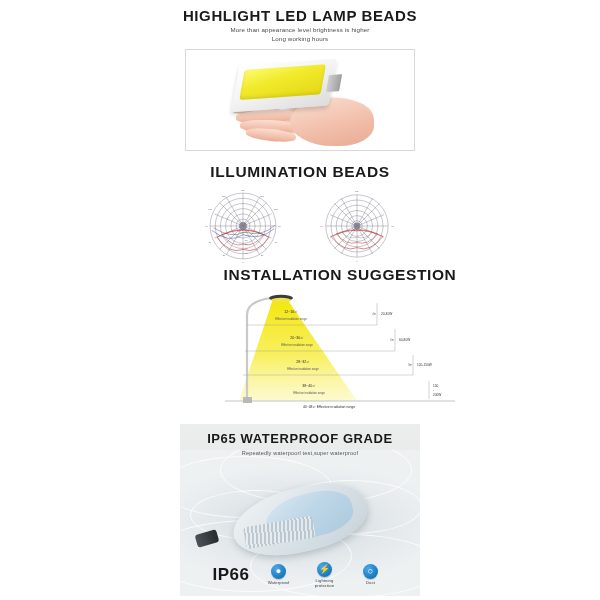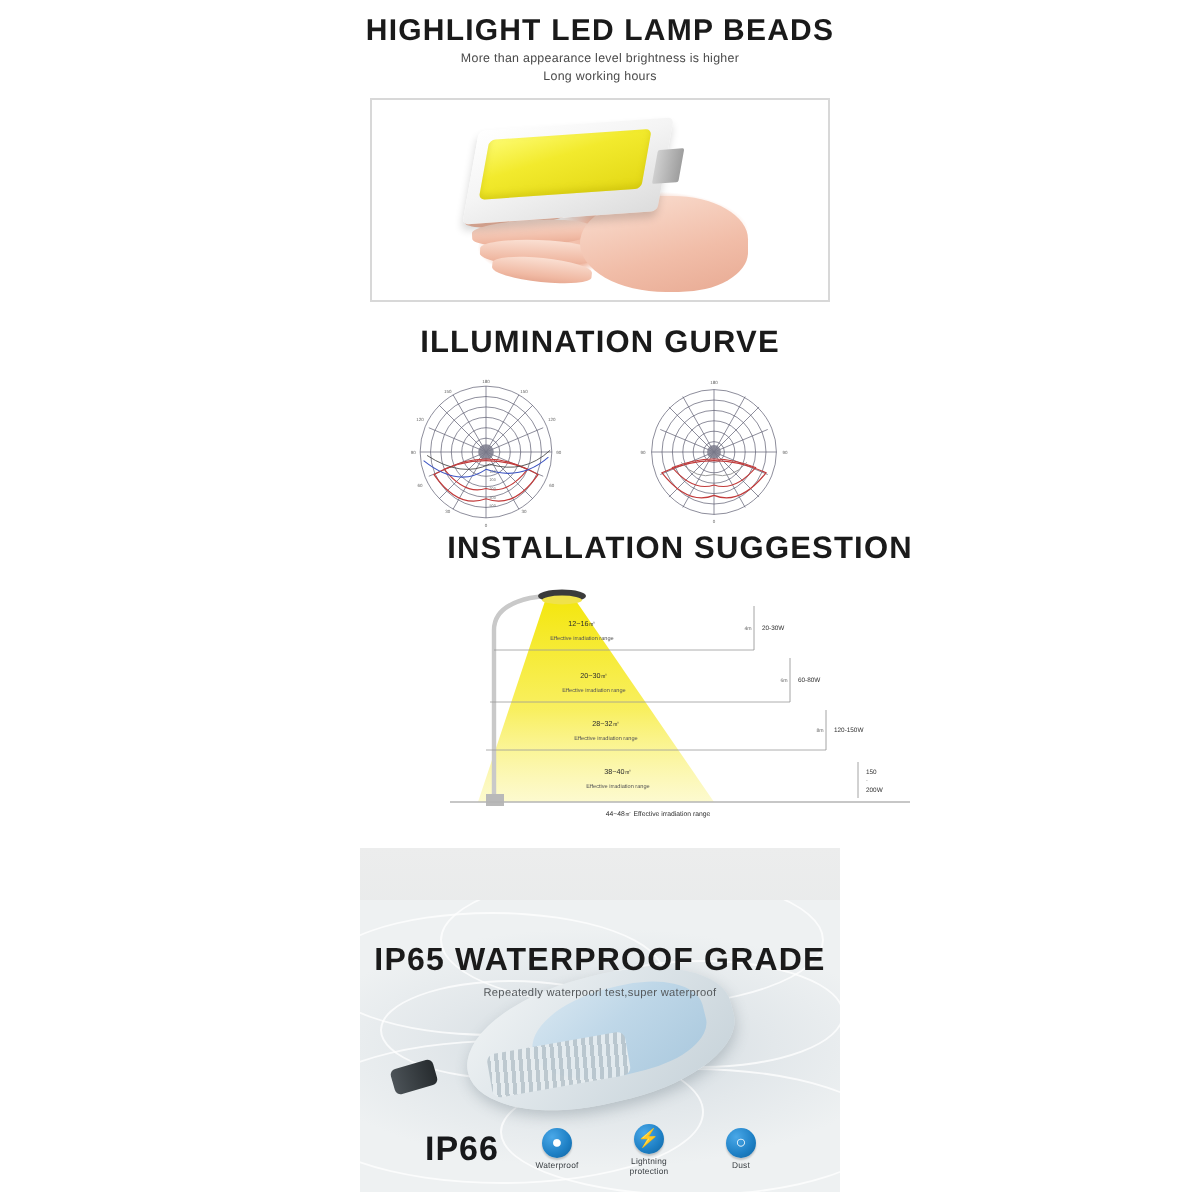--- a/index.html
+++ b/index.html
@@ -146,23 +146,22 @@
     position: absolute;
     left: 180px; top: 424px;
     width: 240px;
     height: 172px;
     background: linear-gradient(180deg, #eceded 0%, #e6e8e9 40%, #dfe2e4 100%);
     overflow: hidden;
   }
   #sec-ip .sec-title {
     position: relative;
     z-index: 3;
-    padding-top: 20px;
-    font-size: 16px;
-    margin-top: 28px;
+    padding-top: 8px;
+    font-size: 13px;
   }
   #sec-ip .sec-sub {
     position: relative;
     z-index: 3;
     font-size: 5.6px;
     margin-top: 3px;
     color: #55595c;
   }
   .water-photo {
     position: absolute;
@@ -276,21 +275,21 @@
       <div class="palm"></div>
       <div class="led-chip">
         <div class="chip-body"></div>
         <div class="chip-phosphor"></div>
         <div class="chip-lead"></div>
       </div>
     </div>
   </div>
 
   <div class="section" id="sec-curve">
-    <div class="sec-title">ILLUMINATION GURVE</div>
+    <div class="sec-title">ILLUMINATION BEADS</div>
 
     <div class="polar-row">
 
       <div class="polar">
         <svg viewBox="0 0 100 90" width="88" height="78">
           <g stroke="#5a5a6e" fill="none" stroke-width="0.4">
             <circle cx="50" cy="45" r="38"></circle>
               <circle cx="50" cy="45" r="32"></circle>
             <circle cx="50" cy="45" r="26"></circle>
               <circle cx="50" cy="45" r="20"></circle>

